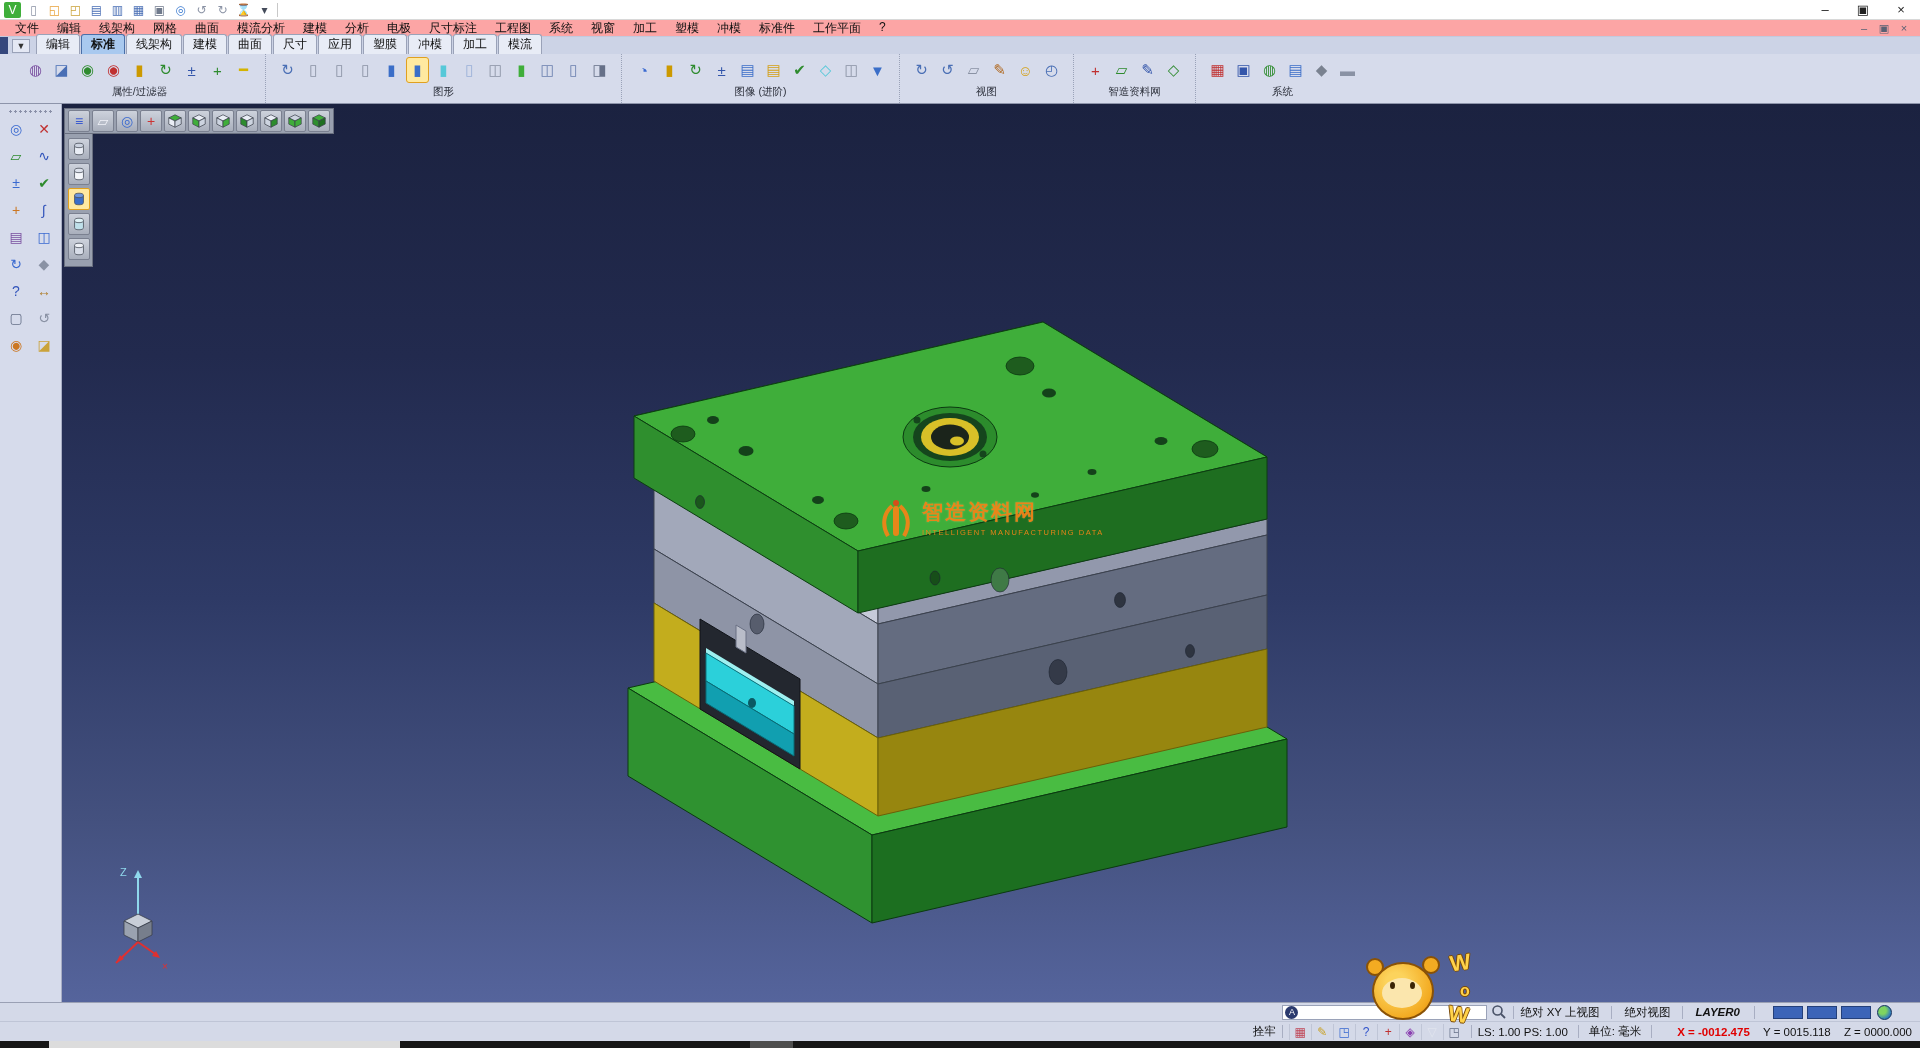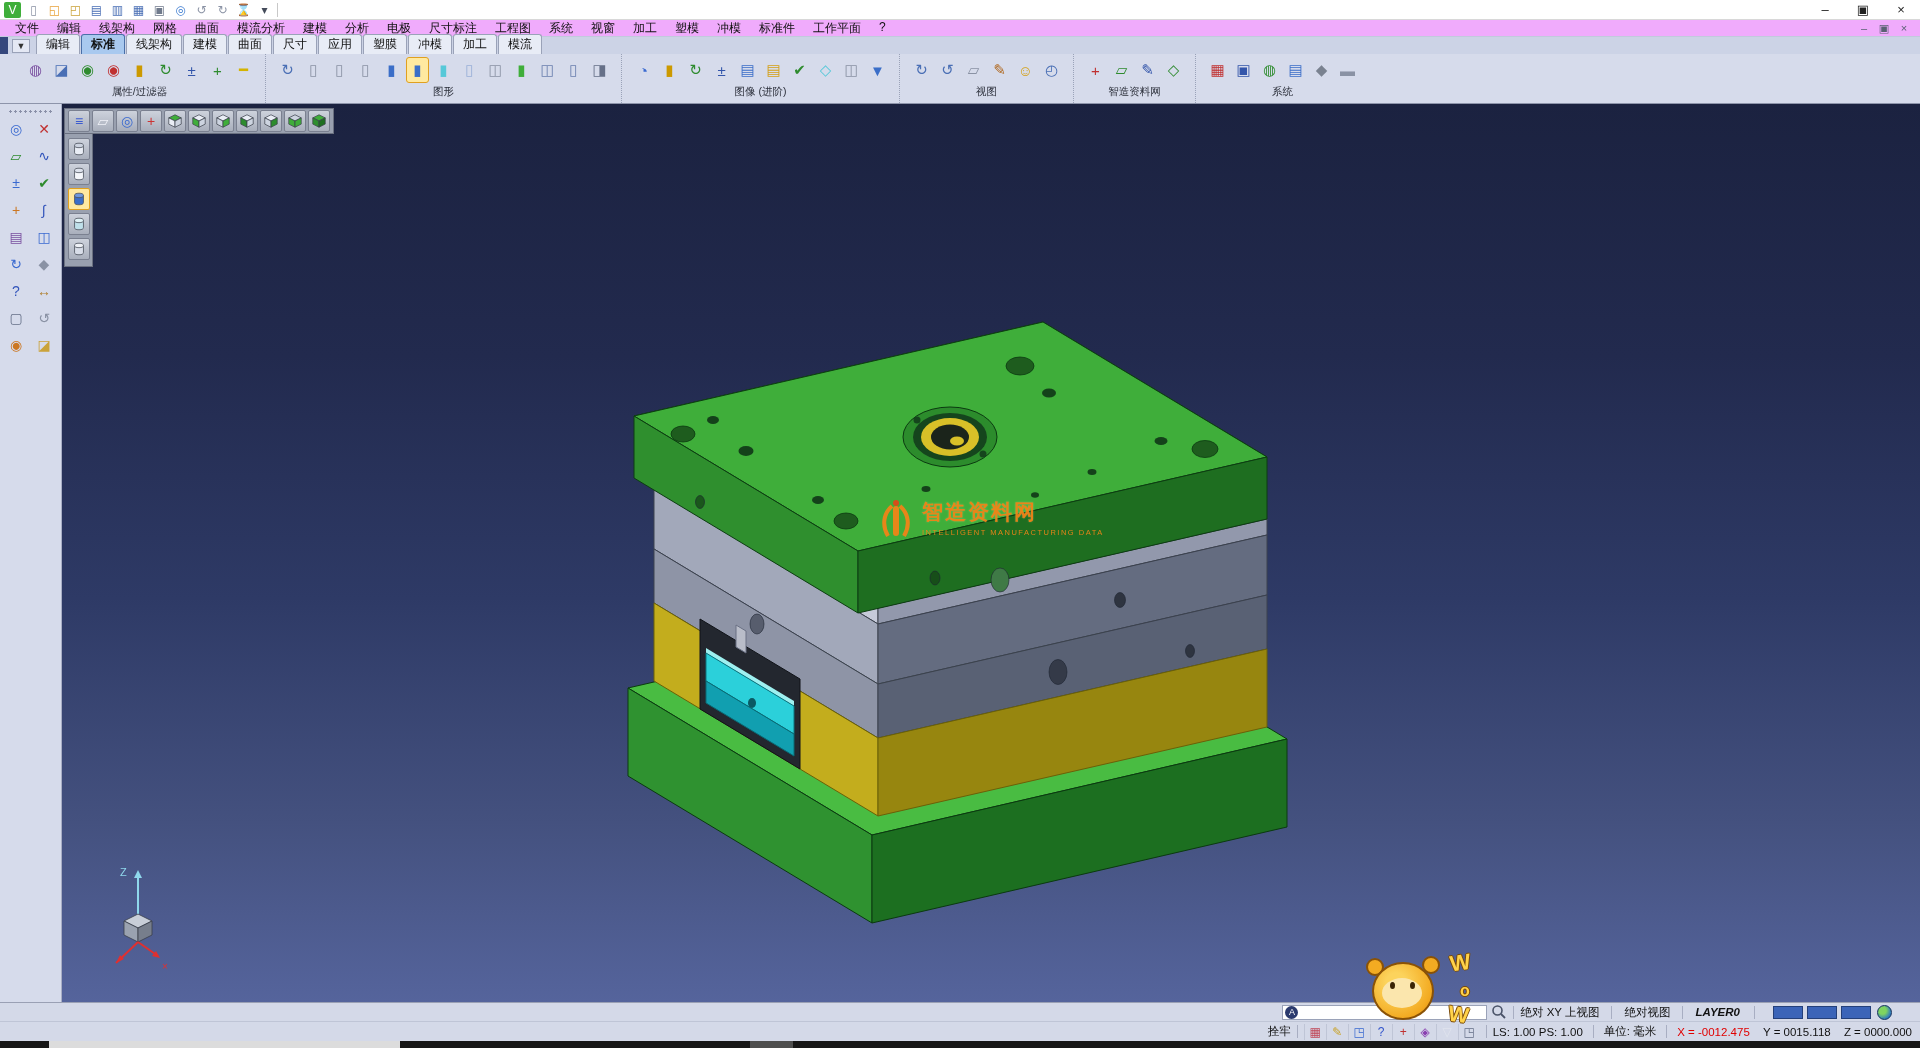--- a/index.html
+++ b/index.html
@@ -10,21 +10,21 @@
   
   .titlebar { position:absolute; left:0; top:0; width:1920px; height:20px; background:#ffffff; border-bottom:1px solid #d8d8d8; display:flex; align-items:center; }
   .qa { display:flex; align-items:center; gap:4px; padding-left:4px; }
   .qa .tile { width:17px; height:16px; display:flex; align-items:center; justify-content:center; font-size:12px; border-radius:2px; }
   .qa-sep { width:1px; height:14px; background:#c8c8c8; margin-left:4px; }
   .title-text { position:absolute; left:0; right:0; text-align:center; font-size:12px; color:#000; pointer-events:none; }
   .win-controls { margin-left:auto; display:flex; }
   .win-controls .wc { width:38px; height:19px; display:flex; align-items:center; justify-content:center; font-size:13px; color:#222; }
 
   
-  .menubar { position:absolute; left:0; top:20px; width:1920px; height:17px; background:#f0abfc; border-bottom:1px solid #c2c9dd; display:flex; align-items:center; padding-left:6px; }
+  .menubar { position:absolute; left:0; top:20px; width:1920px; height:17px; background:#fca5a5; border-bottom:1px solid #c2c9dd; display:flex; align-items:center; padding-left:6px; }
   .menu-item { padding:0 9px; font-size:12px; color:#111; height:100%; display:flex; align-items:center; }
   .mdi-controls { margin-left:auto; display:flex; padding-right:6px; }
   .mdi-controls .wc { width:20px; text-align:center; color:#5a6174; font-size:11px; }
 
   
   .tabrow { position:absolute; left:0; top:37px; width:1920px; height:17px; background:#ccd3e6; display:flex; align-items:flex-end; padding-left:12px; }
   .tab-drop { width:18px; height:14px; margin:0 6px 1px 0; background:#e4e8f4; border:1px solid #9aa2b8; font-size:9px; display:flex; align-items:center; justify-content:center; color:#333; }
   .tab { padding:1px 9px 1px; margin-right:1px; background:#e8ecf6; border:1px solid #9aa2b8; border-bottom:none; border-radius:3px 3px 0 0; font-size:12px; white-space:nowrap; }
 
   
@@ -607,21 +607,21 @@
         <span class="sb2-icon" style="color: rgb(224, 228, 238);">▽</span>
 
         <span class="sb2-icon" style="color: rgb(102, 112, 136);">◳</span>
       </span>
     <span class="sb-sep"></span>
     <span>LS: 1.00 PS: 1.00</span>
     <span class="sb-sep" style="margin:0 10px;"></span>
     <span>单位: 毫米</span>
     <span class="sb-sep" style="margin:0 10px;"></span>
     <span class="coords">
-      <span style="margin-left:0; color:#e00000;">X = -0012.475</span>
+      <span style="margin-left:15px; color:#e00000;font-weight:bold;">X = -0012.475</span>
       <span>Y = 0015.118</span>
       <span>Z = 0000.000</span>
     </span>
   </div>
 
   <div class="taskbar">
     <div class="tk-seg1"></div>
     <div class="tk-seg2"></div>
   </div>
 

